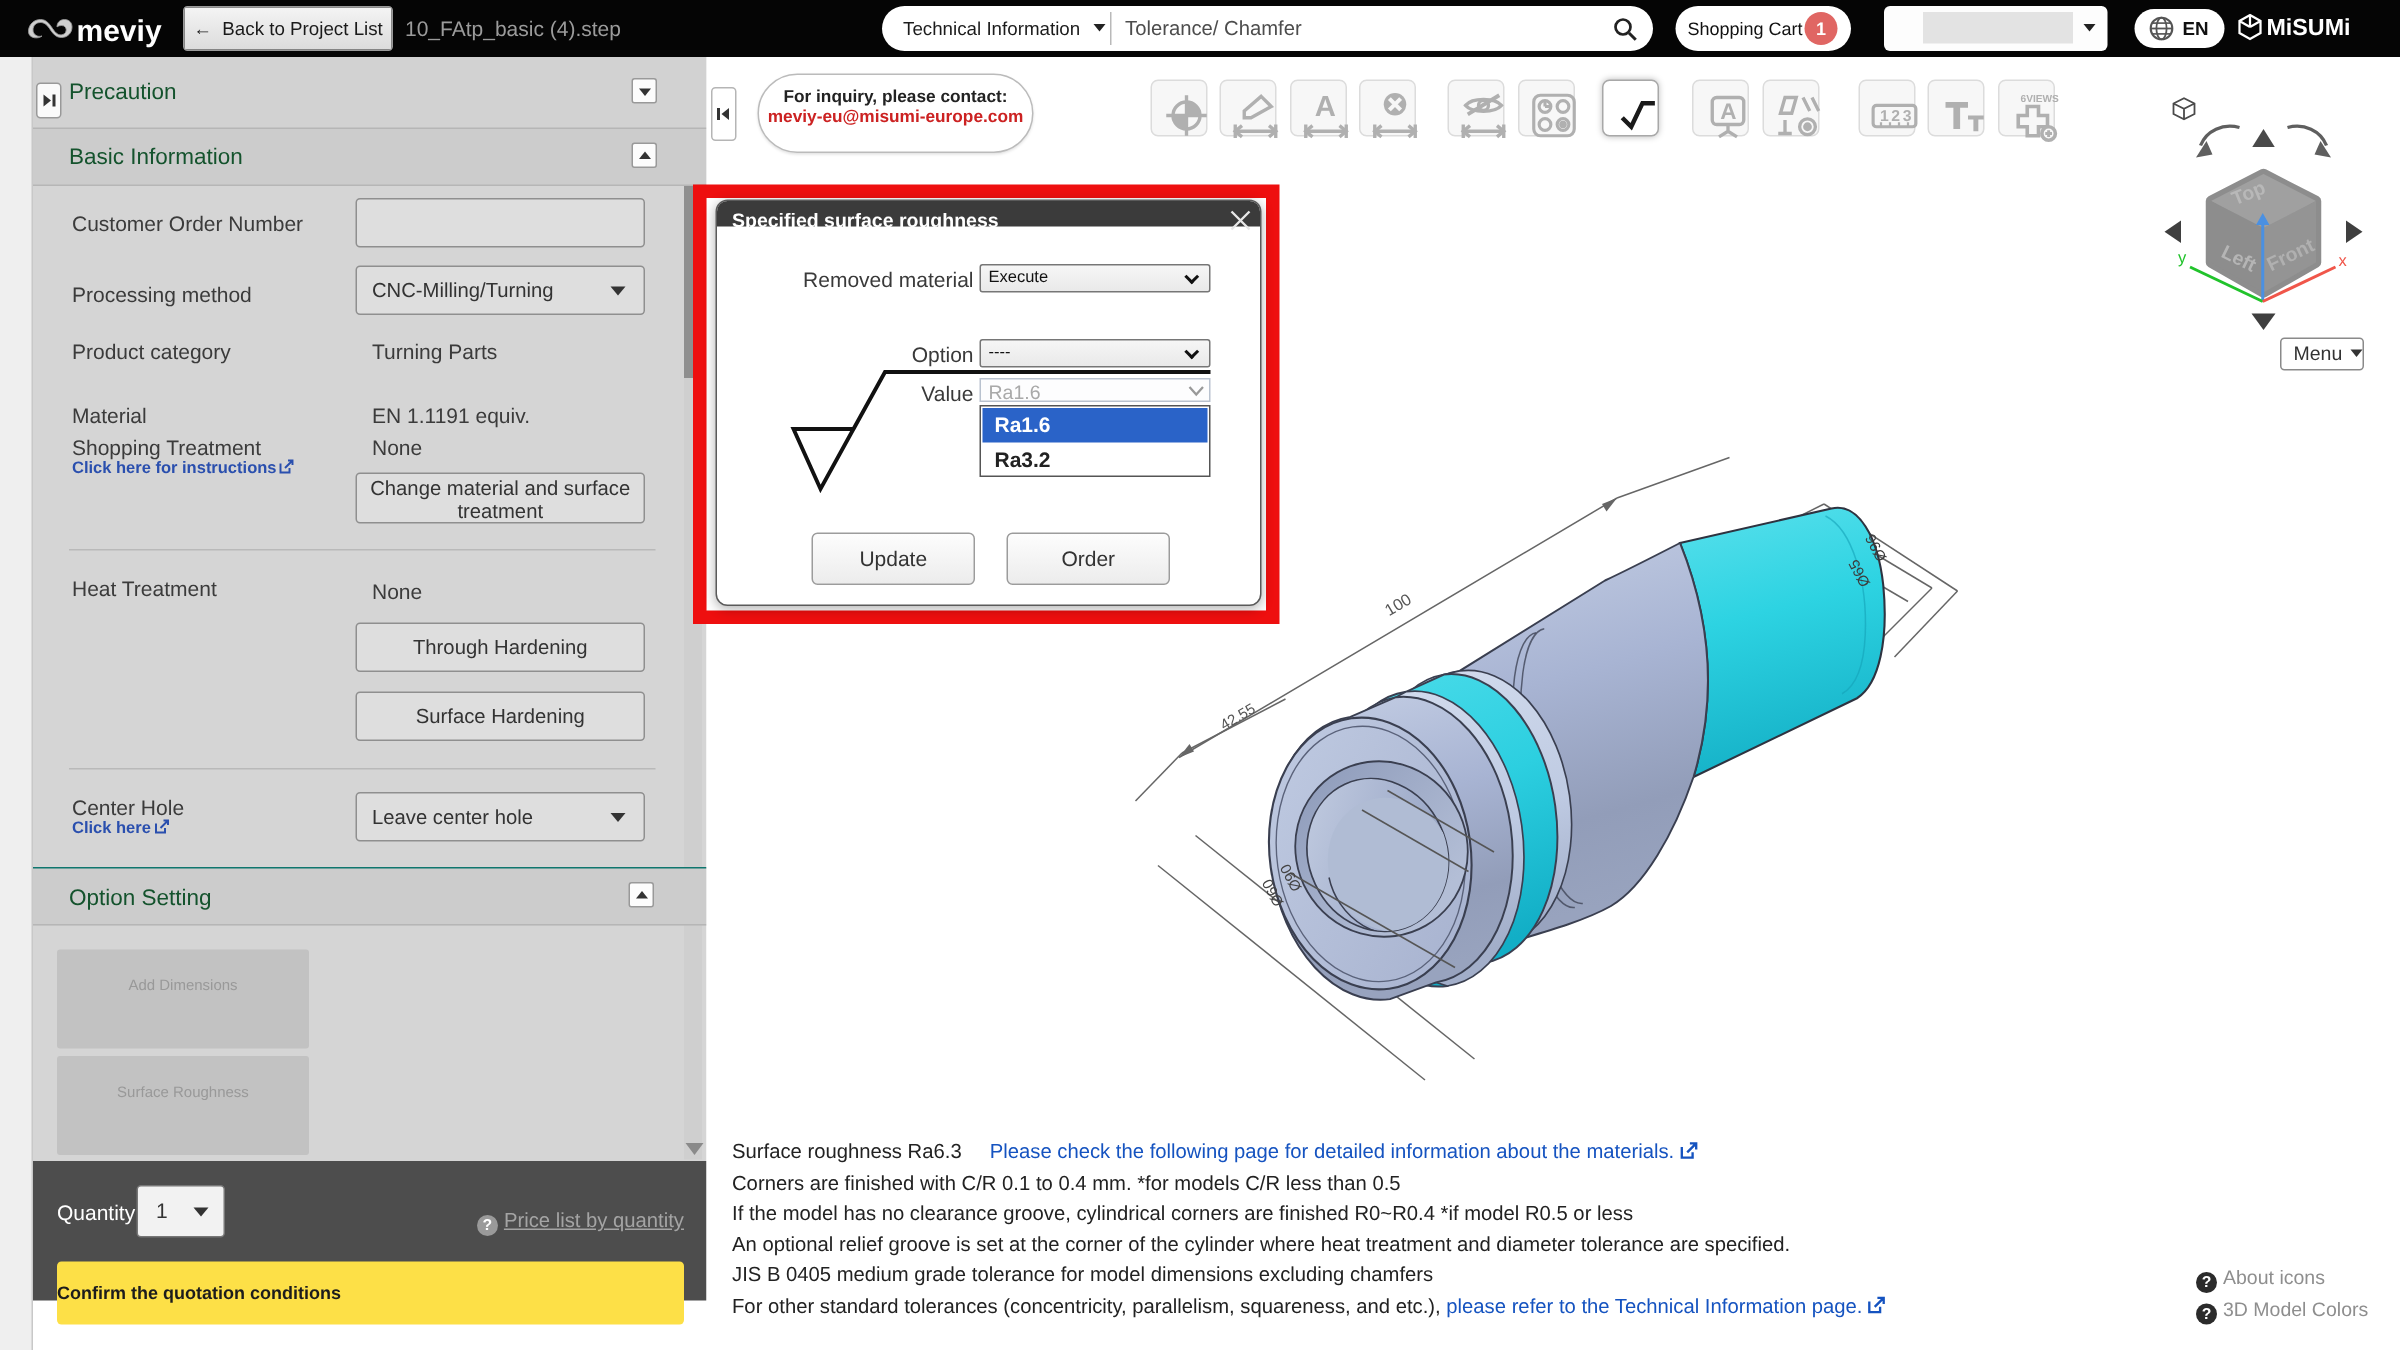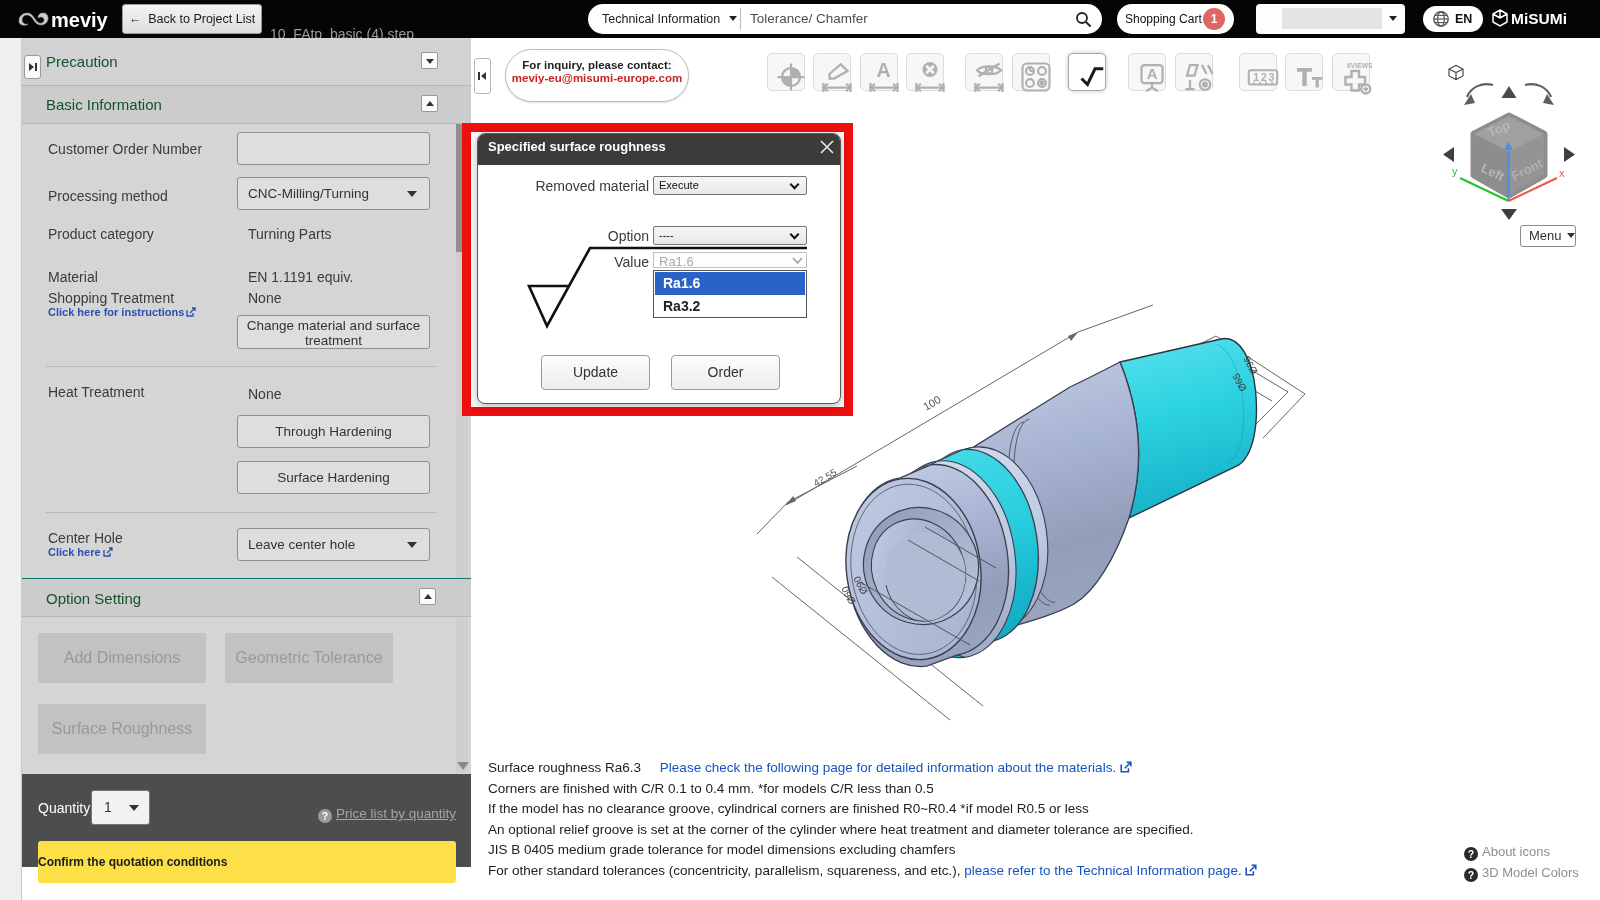--- a/index.html
+++ b/index.html
@@ -3,21 +3,21 @@
 <meta charset="utf-8">
 <style>
 * { margin:0; padding:0; box-sizing:border-box; }
 html,body { width:1600px; height:900px; overflow:hidden; font-family:"Liberation Sans", sans-serif; background:#fff; }
 .abs { position:absolute; }
 #stage { position:relative; width:1600px; height:900px; }
 
 
 #topbar { position:absolute; left:0; top:0; width:1600px; height:38px; background:#050505; }
 #backbtn { position:absolute; left:122px; top:4px; width:140px; height:30px; background:linear-gradient(#f4f4f4,#dcdcdc); border:1px solid #9a9a9a; border-radius:3px; color:#1a1a1a; font-size:12.5px; line-height:28px; text-align:center; }
-#fname { position:absolute; left:270px; top:11px; color:#9b9b9b; font-size:14px;margin-top:15px; }
+#fname { position:absolute; left:270px; top:11px; color:#9b9b9b; font-size:14px; }
 #searchpill { position:absolute; left:588px; top:4px; width:514px; height:30px; background:#fff; border-radius:15px; }
 #tsel { position:absolute; left:14px; top:8px; font-size:12.5px; color:#1c1c1c; }
 #tsel-caret { position:absolute; left:141px; top:12px; width:0; height:0; border-left:4.5px solid transparent; border-right:4.5px solid transparent; border-top:5px solid #222; }
 #sdiv { position:absolute; left:152px; top:4px; width:1px; height:22px; background:#b9b9b9; }
 #splc { position:absolute; left:162px; top:7px; font-size:13.5px; color:#4d4d4d; }
 #cartpill { position:absolute; left:1117px; top:4px; width:117px; height:30px; background:#fff; border-radius:15px; }
 #cartpill span.t { position:absolute; left:8px; top:8px; font-size:12px; font-weight:normal; color:#111; }
 #cartbadge { position:absolute; left:86px; top:4px; width:22px; height:22px; border-radius:11px; background:#e06663; color:#fff; font-size:12px; font-weight:bold; text-align:center; line-height:22px; }
 #topsel { position:absolute; left:1256px; top:4px; width:149px; height:30px; background:#fdfdfd; border-radius:4px; }
 #topsel .red { position:absolute; left:26px; top:4px; width:100px; height:21px; background:#e3e3e3; }
@@ -40,21 +40,21 @@
 .sqbtn i.dn { top:6px; border-top:5.5px solid #333; }
 .sqbtn i.up { top:5px; border-bottom:5.5px solid #333; }
 .flabel { position:absolute; left:48px; font-size:14px; color:#3b3b3b; }
 .fvalue { position:absolute; left:248px; font-size:14px; color:#3b3b3b; }
 .fctrl { position:absolute; left:237px; width:193px; height:33px; background:#dedede; border:1px solid #8f8f8f; border-radius:3px; }
 .fctrl .tx { position:absolute; left:10px; top:8px; font-size:13.5px; color:#333; }
 .fctrl .caret { position:absolute; right:12px; top:13px; width:0; height:0; border-left:5px solid transparent; border-right:5px solid transparent; border-top:6px solid #333; }
 .fbtn { position:absolute; left:237px; width:193px; background:#dedede; border:1px solid #8f8f8f; border-radius:3px; font-size:13.5px; color:#333; text-align:center; }
 .divider { position:absolute; left:46px; width:391px; height:1px; background:#b9b9b9; }
 .blink { position:absolute; left:48px; color:#2a4fae; font-size:11px; font-weight:bold; }
-.disbtn { position:absolute; width:168px; height:50px; background:#c2c2c2; border-radius:2px; color:#999; font-size:16px; text-align:center; }
+.disbtn { position:absolute; width:168px; height:66px; background:#c2c2c2; border-radius:2px; color:#999; font-size:10px; text-align:center; }
 #sbfooter { position:absolute; left:22px; top:774px; width:449px; height:93px; background:#4d4d4d; }
 #qty { position:absolute; left:16px; top:26px; color:#fff; font-size:14px; }
 #qtysel { position:absolute; left:69px; top:16px; width:59px; height:35px; background:#f2f2f2; border:1px solid #777; border-radius:3px; }
 #qtysel .tx { position:absolute; left:12px; top:8px; font-size:14px; color:#333; }
 #qtysel .caret { position:absolute; right:10px; top:14px; width:0; height:0; border-left:5px solid transparent; border-right:5px solid transparent; border-top:6px solid #333; }
 #pricelist { position:absolute; right:15px; top:32px; color:#a4a4a4; font-size:13.5px; }
 #pricelist u { text-decoration:underline; }
 #confirmbtn { position:absolute; left:16px; top:67px; width:418px; height:42px; background:#fde047; border-radius:3px; color:#1c1c1c; font-size:12px; font-weight:bold; text-align:left; line-height:42px; }
 #sbdown { position:absolute; left:457px; top:762px; width:0; height:0; border-left:6px solid transparent; border-right:6px solid transparent; border-top:8px solid #8a8a8a; }
 
@@ -69,21 +69,21 @@
 
 .note { position:absolute; left:17px; font-size:13.5px; color:#222; }
 .note a { color:#1553c0; text-decoration:none; }
 .qrow { position:absolute; font-size:13px; color:#8e8e8e; }
 .qico { display:inline-block; width:14px; height:14px; border-radius:7px; background:#2b2b2b; color:#fff; font-size:10.5px; font-weight:bold; text-align:center; line-height:14px; vertical-align:-2px; margin-right:4px; }
 #menubtn { position:absolute; left:1049px; top:187px; width:56px; height:22px; background:#fff; border:1px solid #8a8a8a; border-radius:3px; font-size:13px; color:#333; text-align:left; white-space:nowrap; line-height:20px; }
 
 
 #redframe { position:absolute; left:462px; top:123px; width:391px; height:293px; border:9px solid #ee0f0f; background:transparent; }
 #dialog { position:absolute; left:477px; top:133px; width:364px; height:271px; background:#fff; border:1px solid #5a5a5a; border-radius:8px; box-shadow:0 2px 8px rgba(0,0,0,0.3); }
-#dlghdr { position:absolute; left:0; top:0; width:362px; height:31px; background:#3b3b3b; border-radius:7px 7px 0 0; }
+#dlghdr { position:absolute; left:0; top:0; width:362px; height:17px; background:#3b3b3b; border-radius:7px 7px 0 0; }
 #dlghdr .t { position:absolute; left:10px; top:5px; color:#fff; font-size:13px; font-weight:bold; }
 .dlbl { position:absolute; font-size:14px; color:#3a3a3a; text-align:right; }
 .dsel { position:absolute; left:175px; width:154px; height:19px; background:linear-gradient(#f6f6f6,#e9e9e9); border:1px solid #767676; border-radius:2px; }
 .dsel .tx { position:absolute; left:5px; top:2px; font-size:11px; color:#111; }
 .dsel .caret { position:absolute; right:8px; top:4px; width:7px; height:7px; border-right:2.2px solid #111; border-bottom:2.2px solid #111; transform:rotate(45deg); }
 #vsel { position:absolute; left:175px; top:118px; width:154px; height:16px; background:#fdfdfe; border:1px solid #b9c2cf; }
 #vsel .tx { position:absolute; left:5px; top:1px; font-size:13px; color:#a9a9a9; }
 #ddlist { position:absolute; left:175px; top:136px; width:154px; height:48px; background:#fff; border:1px solid #555; }
 #ddi1 { position:absolute; left:1px; top:1px; width:150px; height:23px; background:#2a63c8; color:#fff; font-size:14px; font-weight:bold; padding:3px 0 0 8px; }
 #ddi2 { position:absolute; left:1px; top:24px; width:150px; height:23px; color:#222; font-size:14px; padding:3px 0 0 8px;font-weight:bold; }
@@ -190,21 +190,20 @@
       <span class="tx">Leave center hole</span>
       <span class="caret"></span>
     </div>
 <div class="hdr" style="top:578px;height:39px;background:#cccccc;border-top:1px solid #0f766e">
       <div class="t" style="top:11px">Option Setting</div>
     </div>
 <div class="sqbtn" style="left:419px;top:588px">
       <i class="up"></i>
     </div>
 <div class="disbtn" style="left:38px;top:633px;line-height:50px">Add Dimensions</div>
-<div class="disbtn" style="left:225px;top:633px;line-height:50px">Geometric Tolerance</div>
 <div class="disbtn" style="left:38px;top:704px;line-height:50px">Surface Roughness</div>
 
 <div id="sbfooter">
   <div id="qty">Quantity</div>
   <div id="qtysel">
         <span class="tx">1</span>
         <span class="caret"></span>
       </div>
   <div id="pricelist"><span class="qico" style="background:#9a9a9a">?</span><u>Price list by quantity</u></div>
   <div id="confirmbtn">Confirm the quotation conditions</div>

